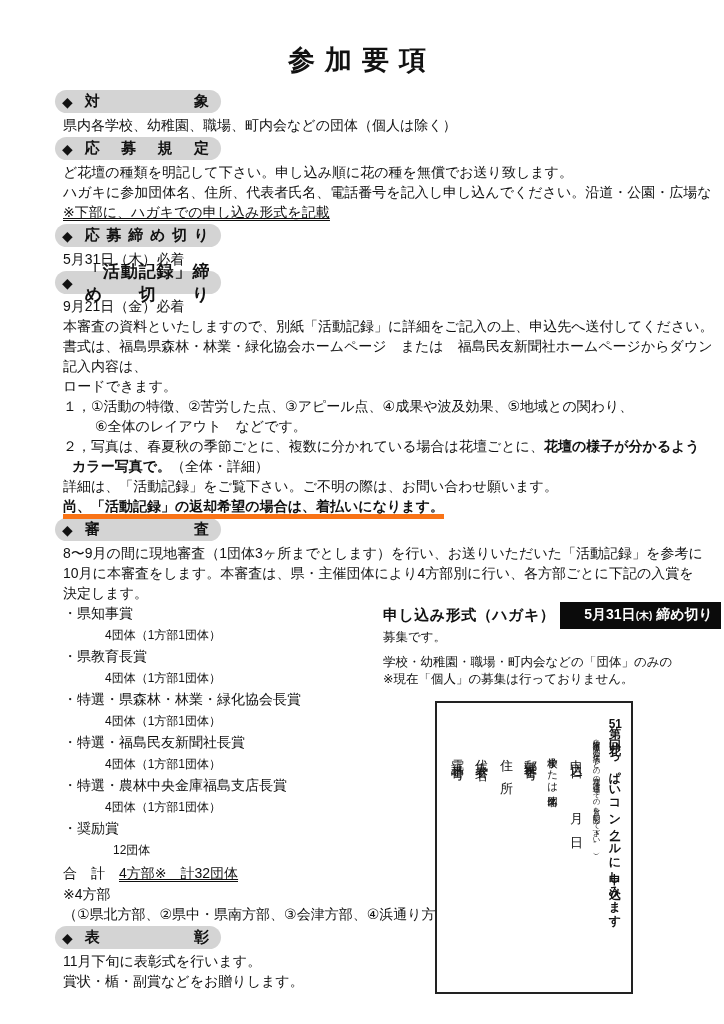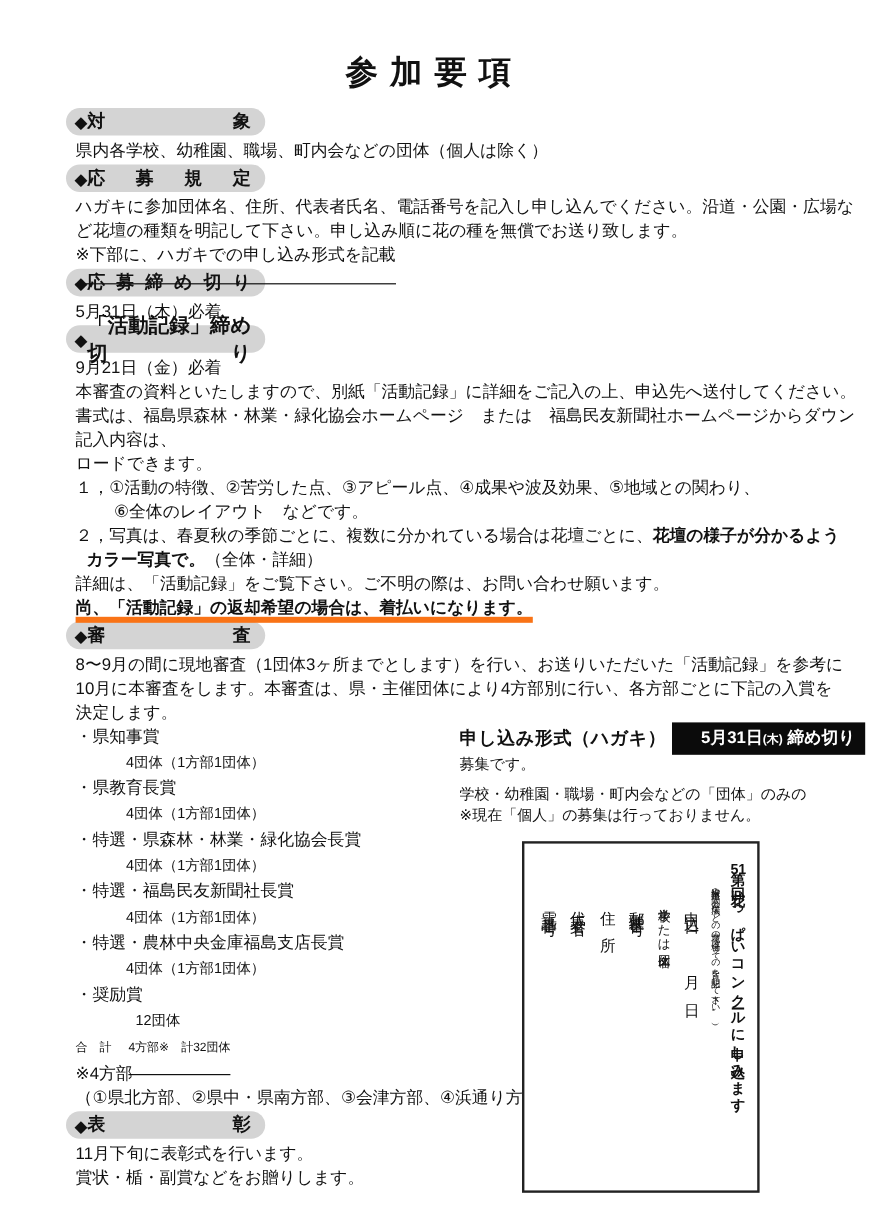--- a/index.html
+++ b/index.html
@@ -4,32 +4,32 @@
 <style>
   html,body{margin:0;padding:0;background:#ffffff;}
   .page{position:relative;width:724px;height:1024px;background:#fff;
         font-family:"Liberation Sans","DejaVu Sans",sans-serif;color:#111;overflow:hidden;}
   .doc-title{position:absolute;top:42px;left:0;width:100%;text-align:center;
         font-size:27px;font-weight:bold;letter-spacing:10px;margin:0;}
   .main{position:absolute;left:55px;top:88px;width:660px;}
   .pill{display:flex;align-items:center;width:166px;height:23px;background:#d4d4d4;
         border-radius:12px;padding:0 12px 0 7px;box-sizing:border-box;margin:2px 0;font-weight:bold;}
   .diamond{font-size:14px;line-height:1;}
-  .pill-label{flex:1;font-size:15px;margin-left:0;text-align:justify;text-align-last:justify;}
+  .pill-label{flex:1;font-size:15px;margin-left:12px;text-align:justify;text-align-last:justify;}
   .pill-label.small{font-size:17px;letter-spacing:-0.5px;}
   .line{margin:0;padding-left:8px;font-size:14px;line-height:20px;white-space:nowrap;}
   .bold{font-weight:bold;}
-  .u{border-bottom:1.5px solid #111;padding-bottom:16px;}
+  .u{border-bottom:1.5px solid #111;padding-bottom:0;text-decoration:underline;}
   .ret{border-bottom:5px solid #f97316;font-weight:bold;}
   .ind-a{padding-left:40px;}
   .ind-b{padding-left:17px;}
   .award-name{margin:0;padding-left:8px;font-size:14px;line-height:21px;white-space:nowrap;}
   .award-count{margin:0;padding-left:50px;font-size:12px;line-height:22px;white-space:nowrap;}
   .award-count.big{padding-left:58px;}
-  .total-line{margin:2px 0 0 0;padding-left:8px;font-size:10px;line-height:21px;white-space:nowrap;}
+  .total-line{margin:2px 0 0 0;padding-left:8px;font-size:14px;line-height:21px;white-space:nowrap;}
   .total-line .spacer{display:inline-block;width:14px;}
   .right-col{position:absolute;left:383px;top:602px;width:320px;}
   .form-heading-row{display:flex;align-items:center;}
   .form-heading{font-weight:bold;font-size:15px;letter-spacing:0.5px;white-space:nowrap;}
   .deadline-box{background:#0b0b0b;color:#fff;font-weight:bold;font-size:14px;
         padding:4px 8px 5px 24px;margin-left:5px;white-space:nowrap;}
   .deadline-box .small-day{font-size:10px;}
   .form-note{margin:0;font-size:12.5px;line-height:17px;white-space:nowrap;}
   .form-note.first{margin-top:8px;}
   .postcard{margin:13px 0 0 52px;width:198px;height:293px;box-sizing:border-box;
@@ -59,22 +59,22 @@
     <div class="pill">
       <span class="diamond">◆</span>
       <span class="pill-label">対象</span>
     </div>
     <p class="line">県内各学校、幼稚園、職場、町内会などの団体（個人は除く）</p>
 
     <div class="pill">
       <span class="diamond">◆</span>
       <span class="pill-label">応募規定</span>
     </div>
+    <p class="line">ど花壇の種類を明記して下さい。申し込み順に花の種を無償でお送り致します。</p>
     <p class="line">ハガキに参加団体名、住所、代表者氏名、電話番号を記入し申し込んでください。沿道・公園・広場な</p>
-    <p class="line">ど花壇の種類を明記して下さい。申し込み順に花の種を無償でお送り致します。</p>
     <p class="line"><span class="u">※下部に、ハガキでの申し込み形式を記載</span></p>
 
     <div class="pill">
       <span class="diamond">◆</span>
       <span class="pill-label">応募締め切り</span>
     </div>
     <p class="line">5月31日（木）必着</p>
 
     <div class="pill">
       <span class="diamond">◆</span>

